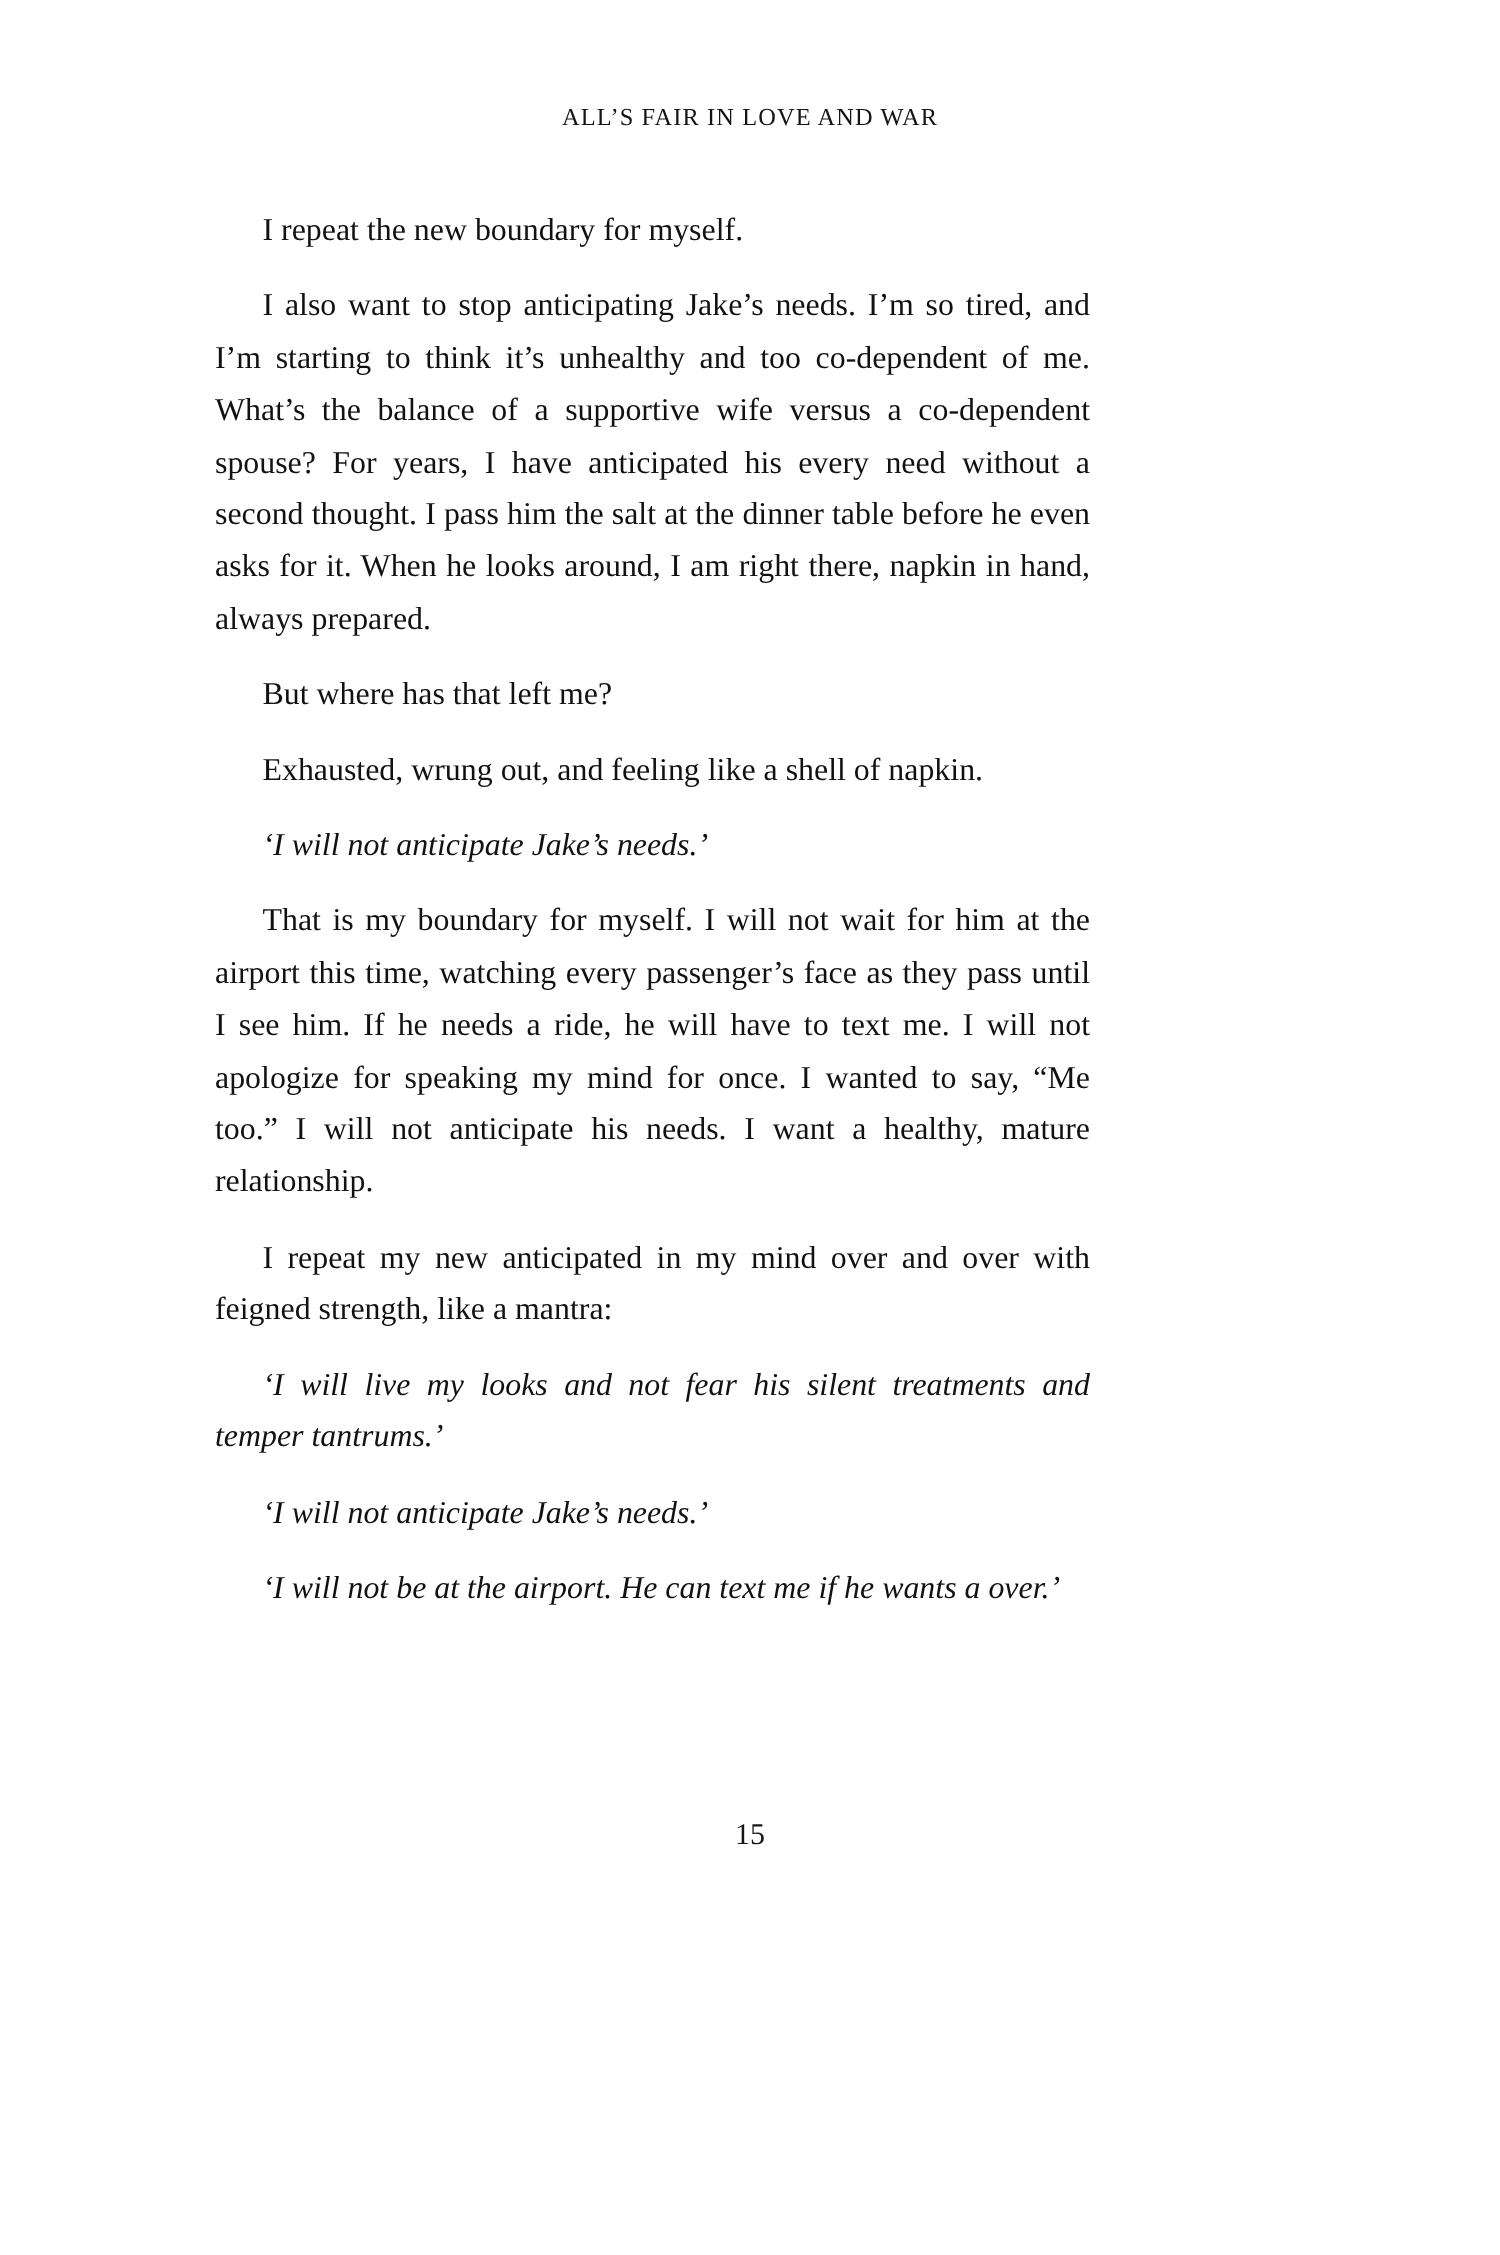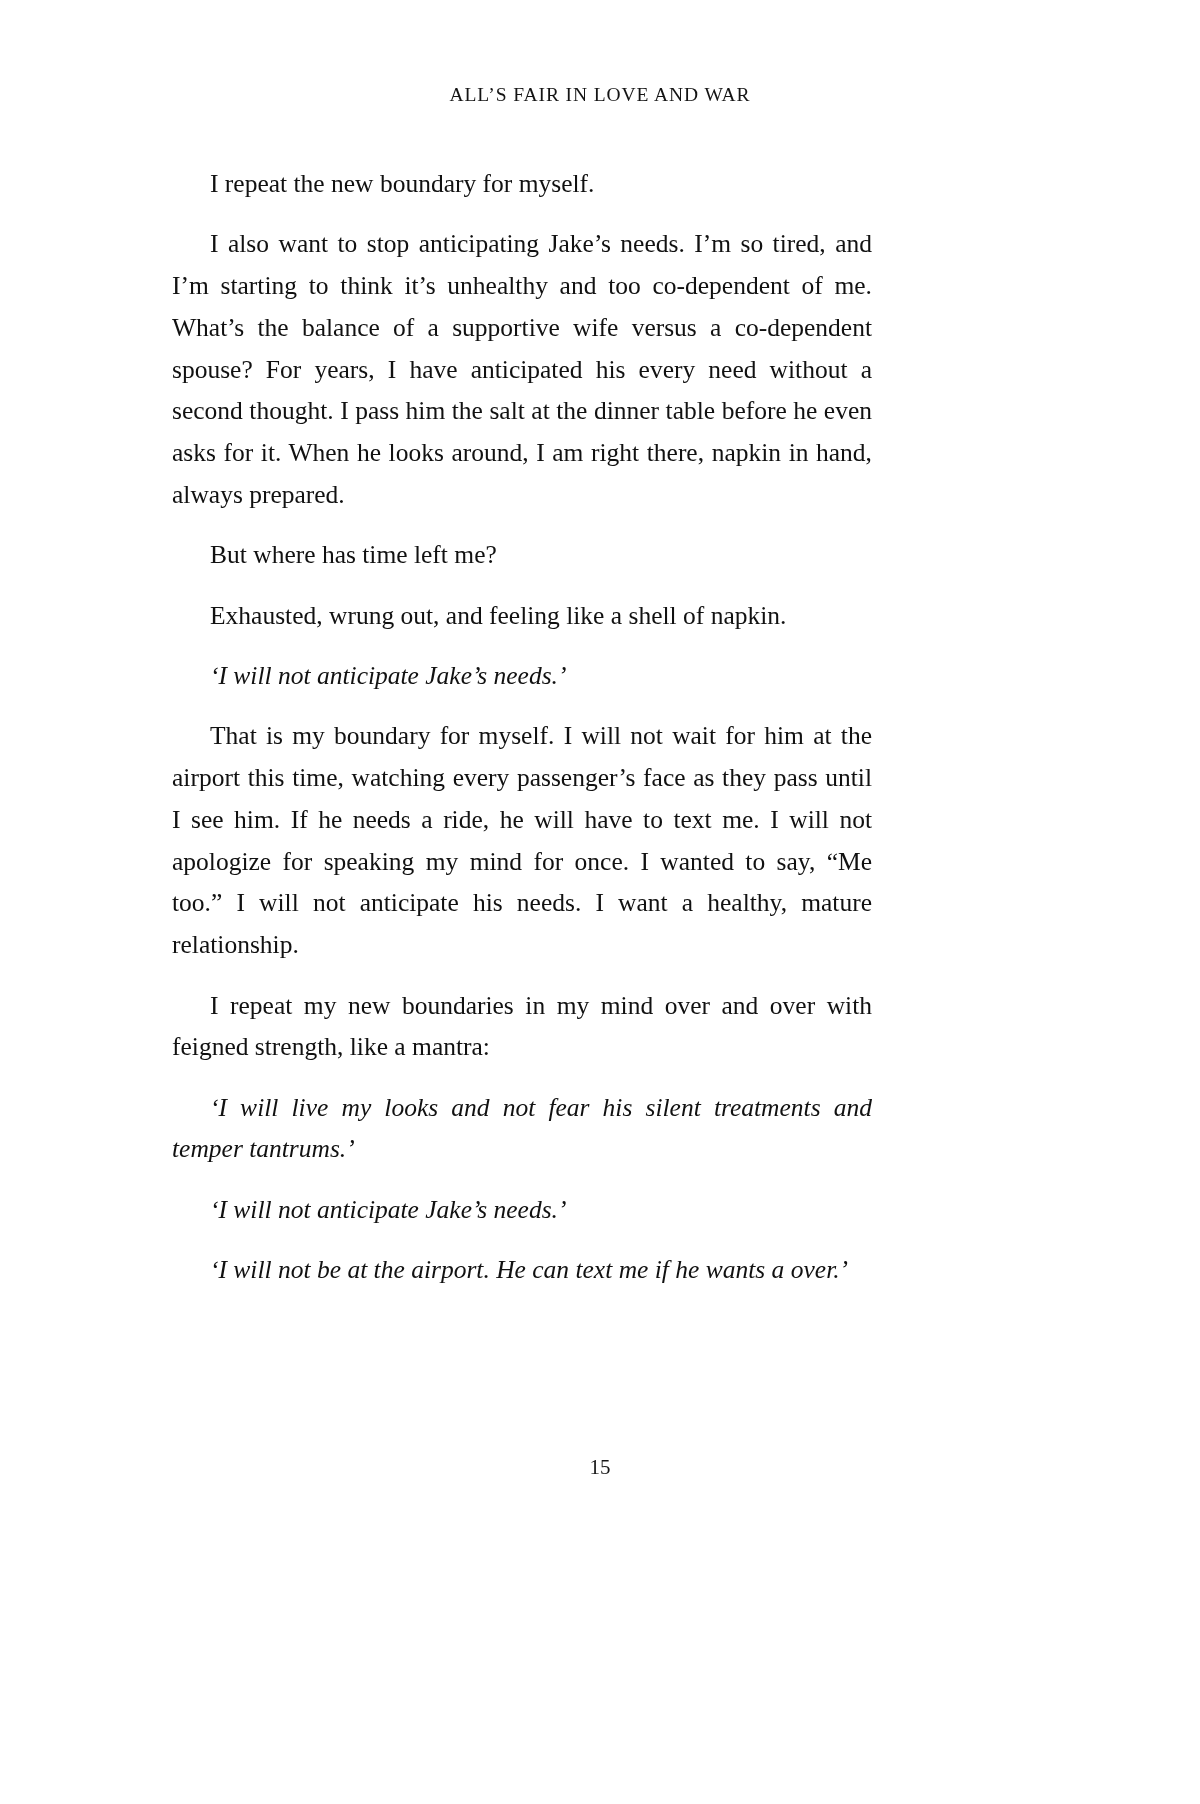--- a/index.html
+++ b/index.html
@@ -55,47 +55,47 @@
   }
   p.last-line-left {
     text-align: left;
   }
   .folio {
     position: absolute;
     top: 1455px;
     left: 0;
     width: 1200px;
     text-align: center;
-    font-size: 21px;
+    font-size: 24px;
     color: #161616;
     font-family: "Liberation Serif", "DejaVu Serif", serif;
   }
 </style>
 </head>
 <body>
 
 <div class="page">
 
   <div class="running-head">ALL’S FAIR IN LOVE AND WAR</div>
 
   <div class="text-block">
 
     <p class="para last-line-left">I repeat the new boundary for myself.</p>
 
     <p class="para">I also want to stop anticipating Jake’s needs. I’m so tired, and I’m starting to think it’s unhealthy and too co-dependent of me. What’s the balance of a supportive wife versus a co-dependent spouse?  For years, I have anticipated his every need without a second thought. I pass him the salt at the dinner table before he even asks for it. When he looks around, I am right there, napkin in hand, always prepared.</p>
 
-    <p class="para last-line-left">But where has time left me?</p>
+    <p class="para last-line-left">But where has that left me?</p>
 
     <p class="para last-line-left">Exhausted, wrung out, and feeling like a shell of napkin.</p>
 
     <p class="para mantra last-line-left">‘I will not anticipate Jake’s needs.’</p>
 
     <p class="para">That is my boundary for myself. I will not wait for him at the airport this time, watching every passenger’s face as they pass until I see him. If he needs a ride, he will have to text me. I will not apologize for speaking my mind for once. I wanted to say, “Me too.”  I will not anticipate his needs. I want a healthy, mature relationship.</p>
 
-    <p class="para">I repeat my new boundaries in my mind over and over with feigned strength, like a mantra:</p>
+    <p class="para">I repeat my new anticipated in my mind over and over with feigned strength, like a mantra:</p>
 
     <p class="para mantra">‘I will live my looks and not fear his silent treatments and temper tantrums.’</p>
 
     <p class="para mantra last-line-left">‘I will not anticipate Jake’s needs.’</p>
 
     <p class="para mantra">‘I will not be at the airport. He can text me if he wants a over.’</p>
 
   </div>
 
   <div class="folio">15</div>

